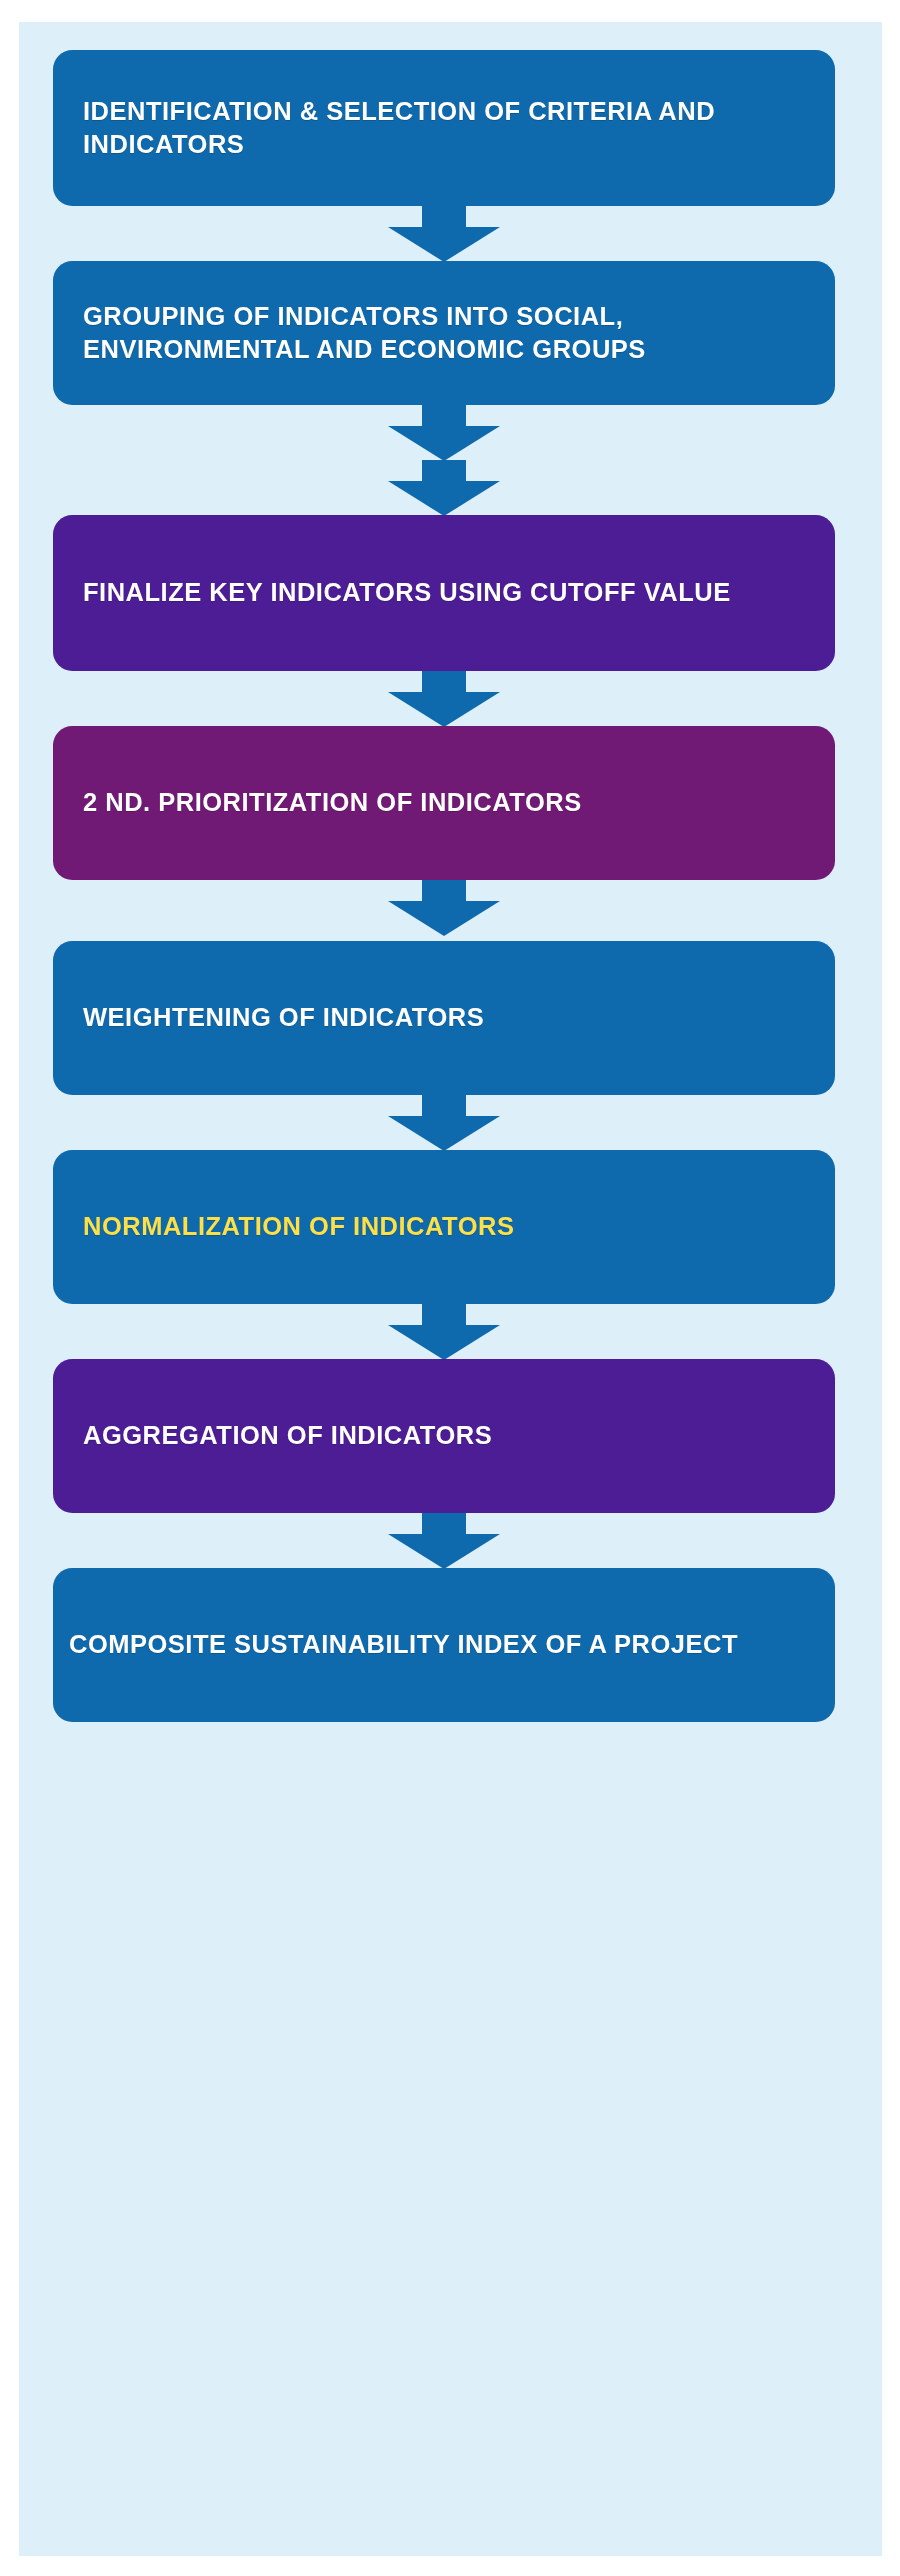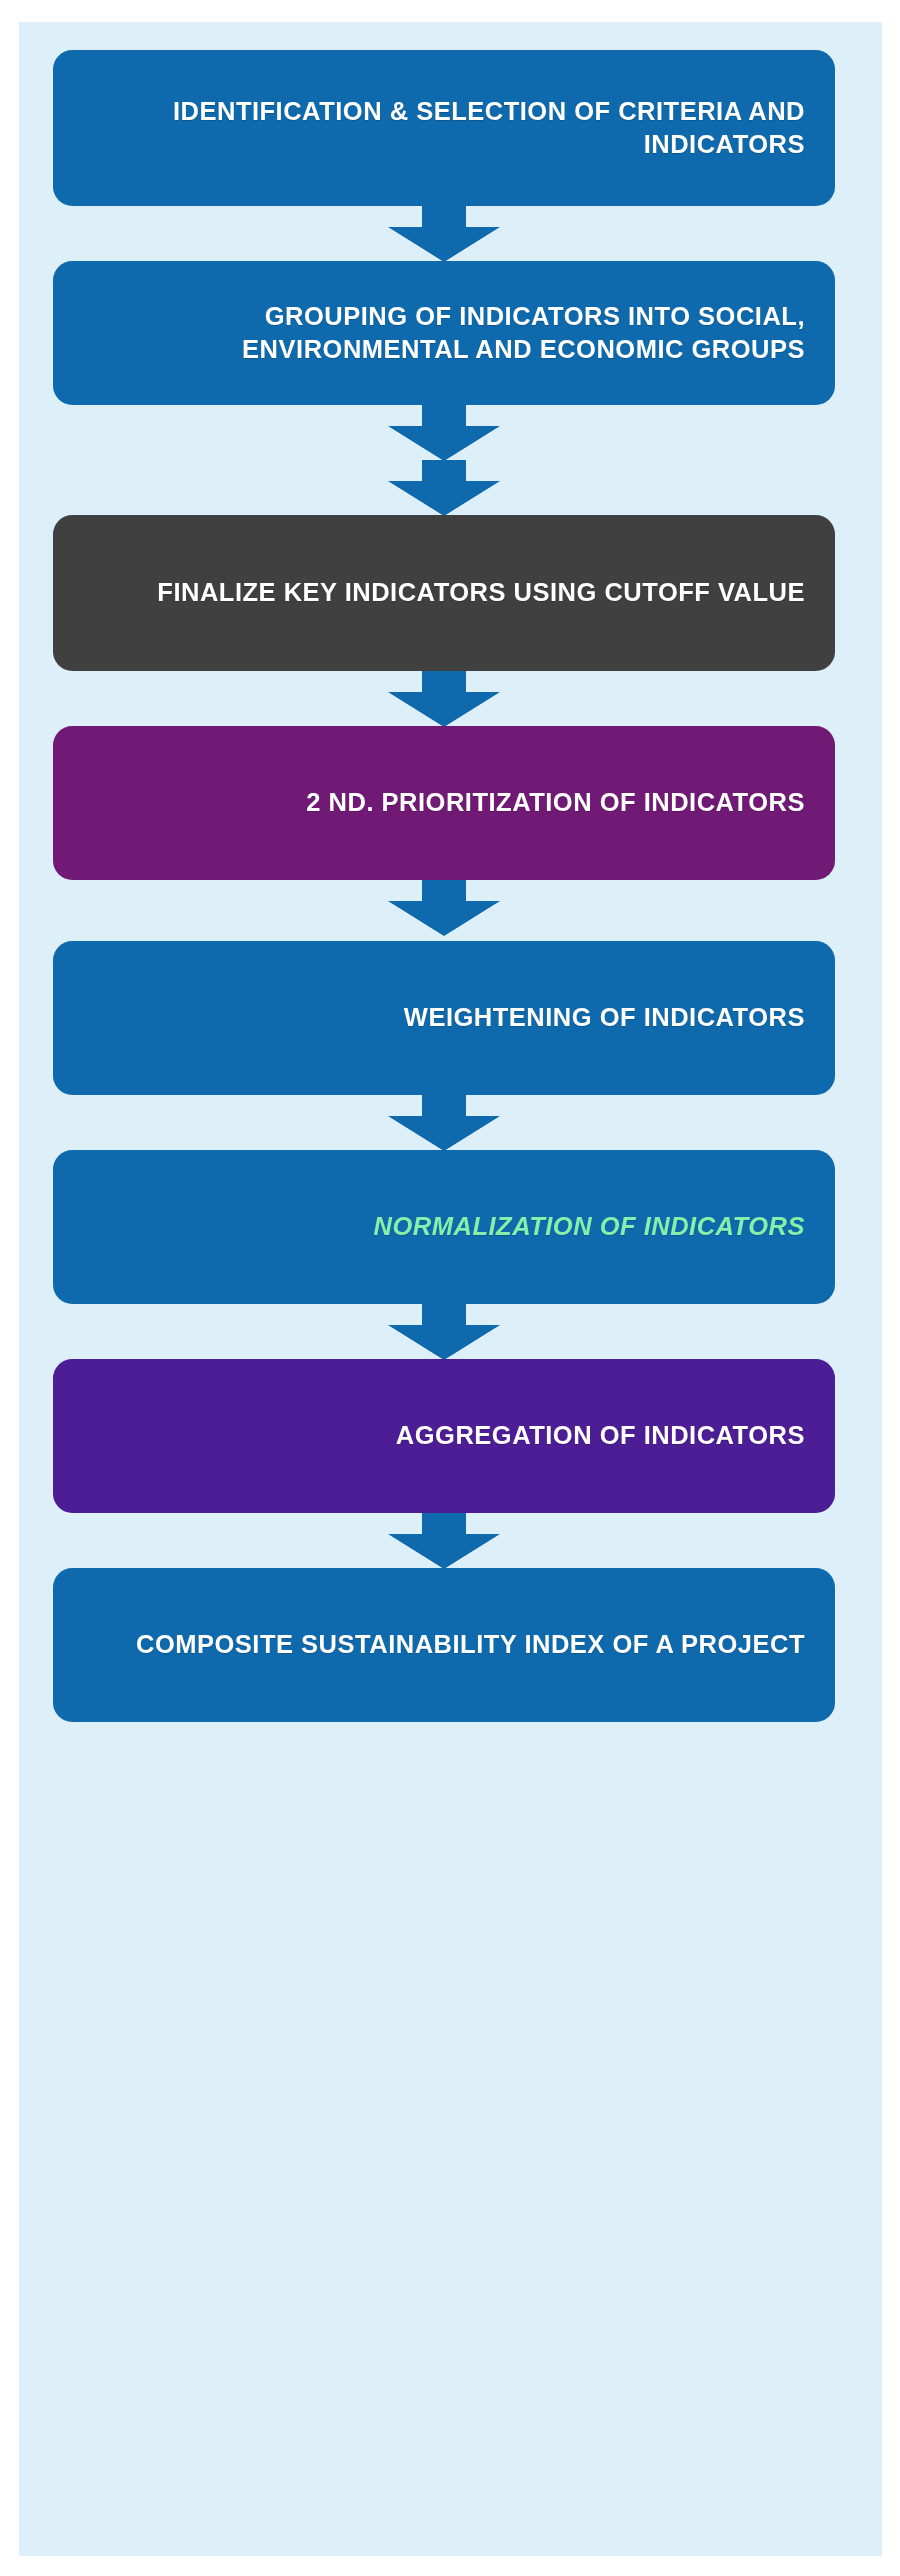--- a/index.html
+++ b/index.html
@@ -46,21 +46,21 @@
   .flow-node {
     position: relative;
     width: 782px;
     box-sizing: border-box;
     background: #0f6aad;
     border-radius: 19.3px;
     color: #ffffff;
     display: flex;
     align-items: center;
     justify-content: center;
-    text-align: right;
+    text-align: left;
     padding: 8.8px 30px;
     letter-spacing: 0.5px;
     line-height: 1.30;
     font-weight: bold;
     font-size: 25.5px;
     text-transform: uppercase;
     text-shadow: 0 0.9px 0.9px rgba(0,0,0,0.18);
   }
 
   
@@ -125,21 +125,21 @@
     <div class="flow-arrow">
       <span class="arrow-shaft" style="background: rgb(15, 106, 173);"></span>
       <span class="arrow-head" style="border-top-color: rgb(15, 106, 173);"></span>
     </div>
 
     <div class="flow-arrow">
       <span class="arrow-shaft" style="background: rgb(15, 106, 173);"></span>
       <span class="arrow-head" style="border-top-color: rgb(15, 106, 173);"></span>
     </div>
 
-    <div class="flow-node h-two" style="background: #404040; color: rgb(255, 255, 255);">
+    <div class="flow-node h-two" style="background: #4c1d95; color: rgb(255, 255, 255);">
       <span class="node-label">FINALIZE KEY INDICATORS USING CUTOFF VALUE</span>
     </div>
     <div class="flow-arrow">
       <span class="arrow-shaft" style="background: rgb(15, 106, 173);"></span>
       <span class="arrow-head" style="border-top-color: rgb(15, 106, 173);"></span>
     </div>
 
     <div class="flow-node h-one" style="background: #701a75; color: rgb(255, 255, 255);">
       <span class="node-label">2 ND. PRIORITIZATION OF INDICATORS</span>
     </div>
@@ -149,21 +149,21 @@
     </div>
 
     <div class="flow-node h-one" style="background: rgb(15, 106, 173); color: rgb(255, 255, 255); margin-top: 6px;">
       <span class="node-label">WEIGHTENING OF INDICATORS</span>
     </div>
     <div class="flow-arrow">
       <span class="arrow-shaft" style="background: rgb(15, 106, 173);"></span>
       <span class="arrow-head" style="border-top-color: rgb(15, 106, 173);"></span>
     </div>
 
-    <div class="flow-node h-one" style="background: rgb(15, 106, 173); color: #86efac; font-style: italic;">
+    <div class="flow-node h-one" style="background: rgb(15, 106, 173); color: #fde047;">
       <span class="node-label">NORMALIZATION OF INDICATORS</span>
     </div>
     <div class="flow-arrow">
       <span class="arrow-shaft" style="background: rgb(15, 106, 173);"></span>
       <span class="arrow-head" style="border-top-color: rgb(15, 106, 173);"></span>
     </div>
 
     <div class="flow-node h-one" style="background: #4c1d95; color: rgb(255, 255, 255);">
       <span class="node-label">AGGREGATION OF INDICATORS</span>
     </div>

